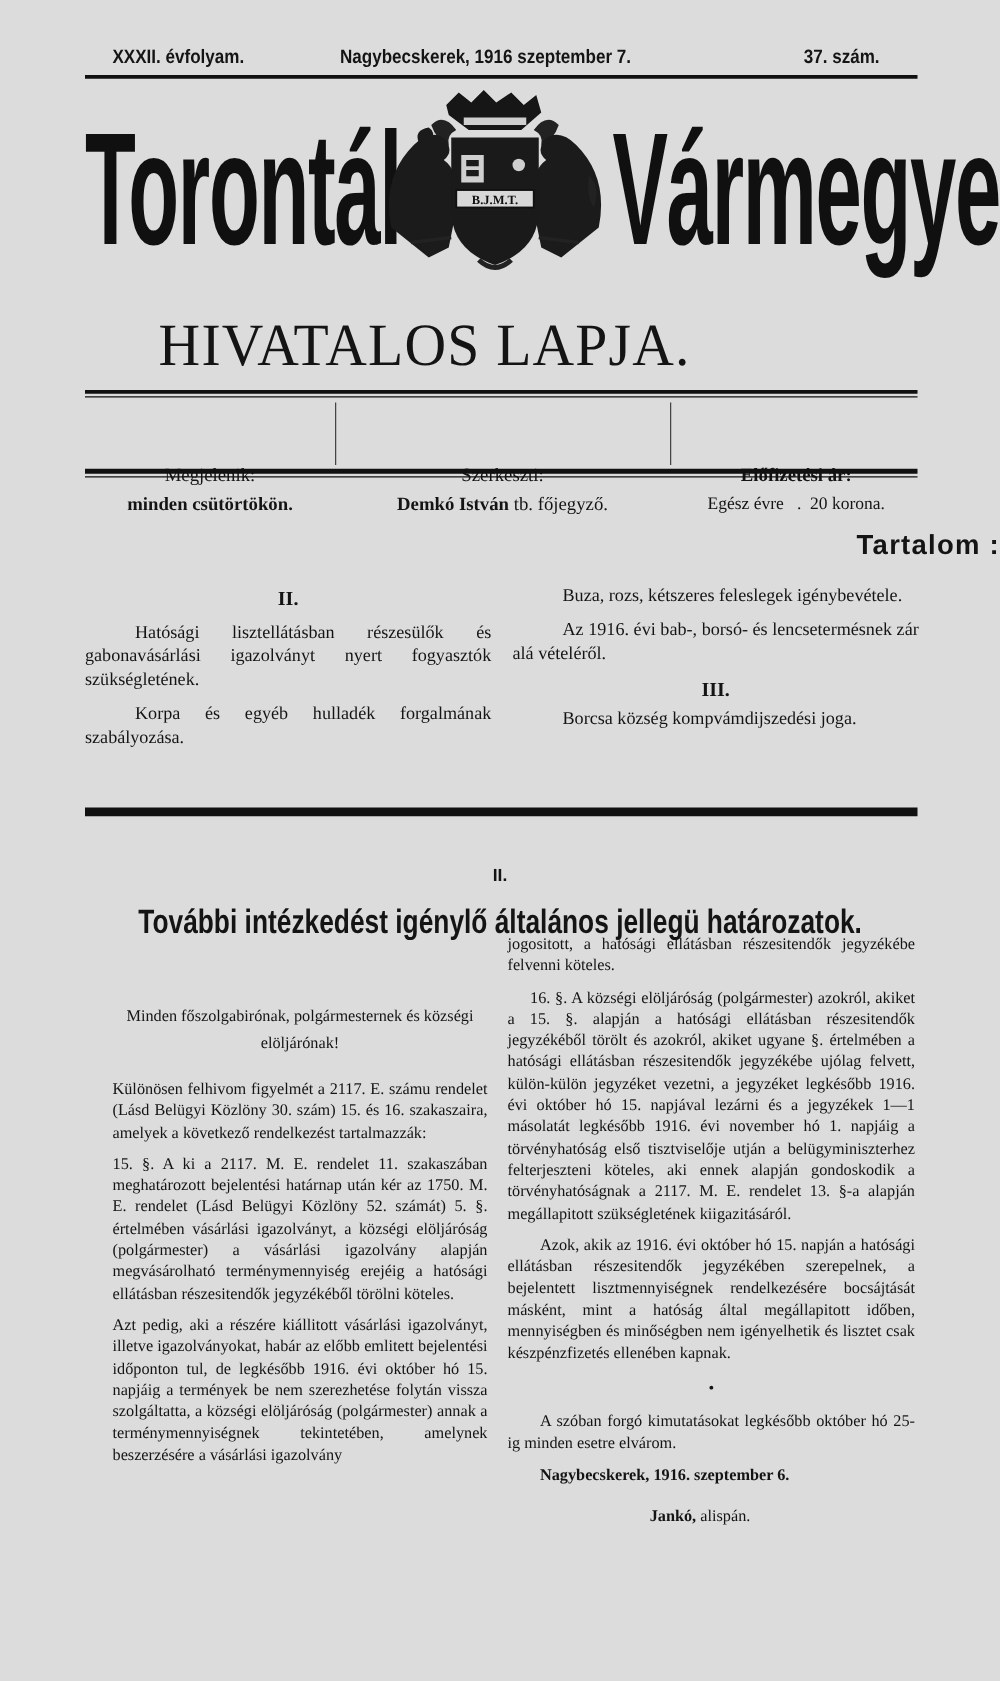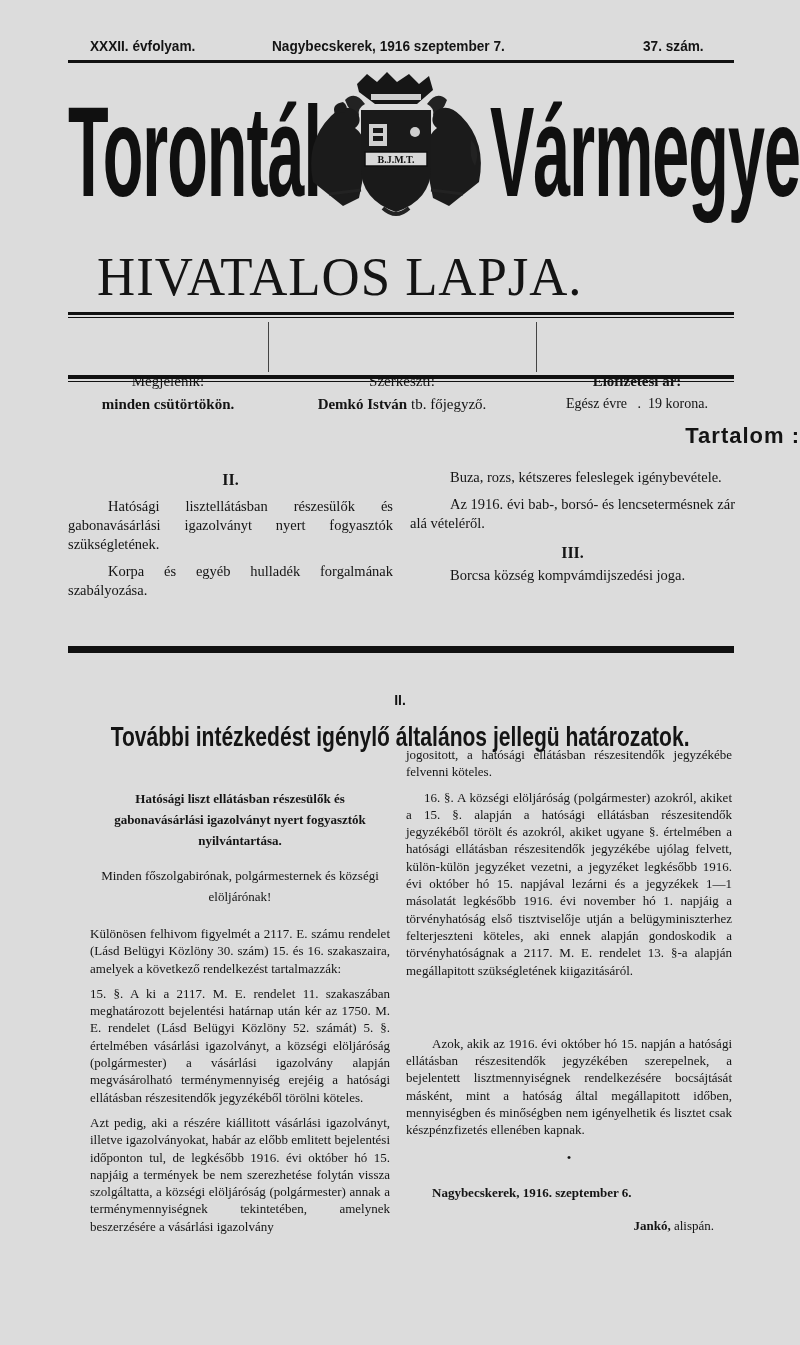--- a/index.html
+++ b/index.html
@@ -20,21 +20,21 @@
   
   .mast-word {
     position:absolute; top:92px; height:120px;
     font-family: "Liberation Sans", "DejaVu Sans", sans-serif; font-weight:bold;
     font-size:128px; line-height:120px; letter-spacing:-2px;
     transform: scaleX(0.52); transform-origin: left top; white-space: nowrap;
     color:#101010;
   }
   .subtitle {
     position:absolute; top:252px; left:0; width:680px; text-align:center;
-    font-family: "Liberation Serif", "DejaVu Serif", serif; font-size:55px; line-height:50px; letter-spacing:1px;
+    font-family: "Liberation Serif", "DejaVu Serif", serif; font-size:48px; line-height:50px; letter-spacing:1px;
   }
   .subtitle span { display:inline-block; transform: scaleX(0.96); }
 
   
   .info-col { position:absolute; top:322px; text-align:center;margin-top:48px; }
   .info-col .l1 { font-size:15px; line-height:22px; }
   .info-col .l2 { font-size:15px; line-height:24px;text-align:center; }
   .vsep { position:absolute; top:322px; width:1px; height:50px; background:#444; }
 
   
@@ -111,21 +111,21 @@
   <div class="l2" style="font-weight:bold;">minden csütörtökön.</div>
 </div>
 <div class="vsep" style="left:268px;"></div>
 <div class="info-col" style="left:268px; width:268px;">
   <div class="l1">Szerkeszti:</div>
   <div class="l2"><b>Demkó István</b> <span>tb. főjegyző.</span></div>
 </div>
 <div class="vsep" style="left:536px;"></div>
 <div class="info-col" style="left:537px; width:200px;">
   <div class="l1" style="font-weight:bold;">Előfizetési ár:</div>
-  <div class="l2" style="font-size:14px;"><span>Egész évre</span>&nbsp;&nbsp;&nbsp;<span>.</span>&nbsp;&nbsp;<span>19 korona.</span></div>
+  <div class="l2" style="font-size:14px;"><span>Egész évre</span>&nbsp;&nbsp;&nbsp;<span>.</span>&nbsp;&nbsp;<span>20 korona.</span></div>
 </div>
 
 <div class="rule" style="left:68px; top:375px; width:666px; height:4px;"></div>
 <div class="rule" style="left:68px; top:381px; width:666px; height:1px;"></div>
 
 <div class="tartalom sans-bold">Tartalom :</div>
 
 <div class="col" style="left:68px; top:470px; width:325px;">
   <p class="roman">II.</p>
   <div style="height:8px"></div>
@@ -144,37 +144,37 @@
   <p class="ind">Borcsa község kompvámdijszedési joga.</p>
 </div>
 
 <div class="rule" style="left:68px; top:646px; width:666px; height:7px;"></div>
 
 <div class="sect-mark sans-bold">II.</div>
 <div class="headline"><span>További intézkedést igénylő általános jellegü határozatok.</span></div>
 
 <div class="bcol" style="left:90px; top:772px; width:300px;">
   <div style="height:16px"></div>
-  <p class="center" style="font-weight:bold; text-align:center; line-height:21px;">Hatósági liszt ellátásban részesülők és gabonavásárlási igazolványt nyert fogyasztók nyilvántartása.</p>
   <div style="height:14px"></div>
   <p class="center" style="text-align:center; line-height:21px;">Minden főszolgabirónak, polgármesternek és községi elöljárónak!</p>
   <div style="height:18px"></div>
   <p class="ind" style="text-indent:0;">Különösen felhivom figyelmét a 2117. E. számu rendelet (Lásd Belügyi Közlöny 30. szám) 15. és 16. szakaszaira, amelyek a következő rendelkezést tartalmazzák:</p>
   <div class="gap"></div>
   <p style="font-weight:normal;">15. §. A ki a 2117. M. E. rendelet 11. szakaszában meghatározott bejelentési határnap után kér az 1750. M. E. rendelet (Lásd Belügyi Közlöny 52. számát) 5. §. értelmében vásárlási igazolványt, a községi elöljáróság (polgármester) a vásárlási igazolvány alapján megvásárolható terménymennyiség erejéig a hatósági ellátásban részesitendők jegyzékéből törölni köteles.</p>
   <div class="gap"></div>
   <p>Azt pedig, aki a részére kiállitott vásárlási igazolványt, illetve igazolványokat, habár az előbb emlitett bejelentési időponton tul, de legkésőbb 1916. évi október hó 15. napjáig a termények be nem szerezhetése folytán vissza szolgáltatta, a községi elöljáróság (polgármester) annak a terménymennyiségnek tekintetében, amelynek beszerzésére a vásárlási igazolvány</p>
 </div>
 
 <div class="bcol" style="left:406px; top:746px; width:326px;">
   <p>jogositott, a hatósági ellátásban részesitendők jegyzékébe felvenni köteles.</p>
   <div class="gap"></div>
   <p style="text-indent:18px;">16. §. A községi elöljáróság (polgármester) azokról, akiket a 15. §. alapján a hatósági ellátásban részesitendők jegyzékéből törölt és azokról, akiket ugyane §. értelmében a hatósági ellátásban részesitendők jegyzékébe ujólag felvett, külön-külön jegyzéket vezetni, a jegyzéket legkésőbb 1916. évi október hó 15. napjával lezárni és a jegyzékek 1—1 másolatát legkésőbb 1916. évi november hó 1. napjáig a törvényhatóság első tisztviselője utján a belügyminiszterhez felterjeszteni köteles, aki ennek alapján gondoskodik a törvényhatóságnak a 2117. M. E. rendelet 13. §-a alapján megállapitott szükségletének kiigazitásáról.</p>
   <div class="gap"></div>
-  <p style="text-indent:26px;margin-top:48px;">Azok, akik az 1916. évi október hó 15. napján a hatósági ellátásban részesitendők jegyzékében szerepelnek, a bejelentett lisztmennyiségnek rendelkezésére bocsájtását másként, mint a hatóság által megállapitott időben, mennyiségben és minőségben nem igényelhetik és lisztet csak készpénzfizetés ellenében kapnak.</p>
+  <p style="text-indent:26px;">Azok, akik az 1916. évi október hó 15. napján a hatósági ellátásban részesitendők jegyzékében szerepelnek, a bejelentett lisztmennyiségnek rendelkezésére bocsájtását másként, mint a hatóság által megállapitott időben, mennyiségben és minőségben nem igényelhetik és lisztet csak készpénzfizetés ellenében kapnak.</p>
   <div style="height:10px"></div>
   <p class="center" style="text-align:center;">•</p>
   <div style="height:10px"></div>
+  <p style="text-indent:26px;">A szóban forgó kimutatásokat legkésőbb október hó 25-ig minden esetre elvárom.</p>
   <div style="height:8px"></div>
   <p style="text-indent:26px; font-weight:bold;">Nagybecskerek, 1916. szeptember 6.</p>
   <div style="height:16px"></div>
-  <p class="right" style="text-align:right; padding-right:18px;"><b>Jankó,</b> <span>alispán.</span></p>
+  <p class="right" style="text-align:center; padding-right:18px;"><b>Jankó,</b> <span>alispán.</span></p>
 </div>
 
 </body></html>

